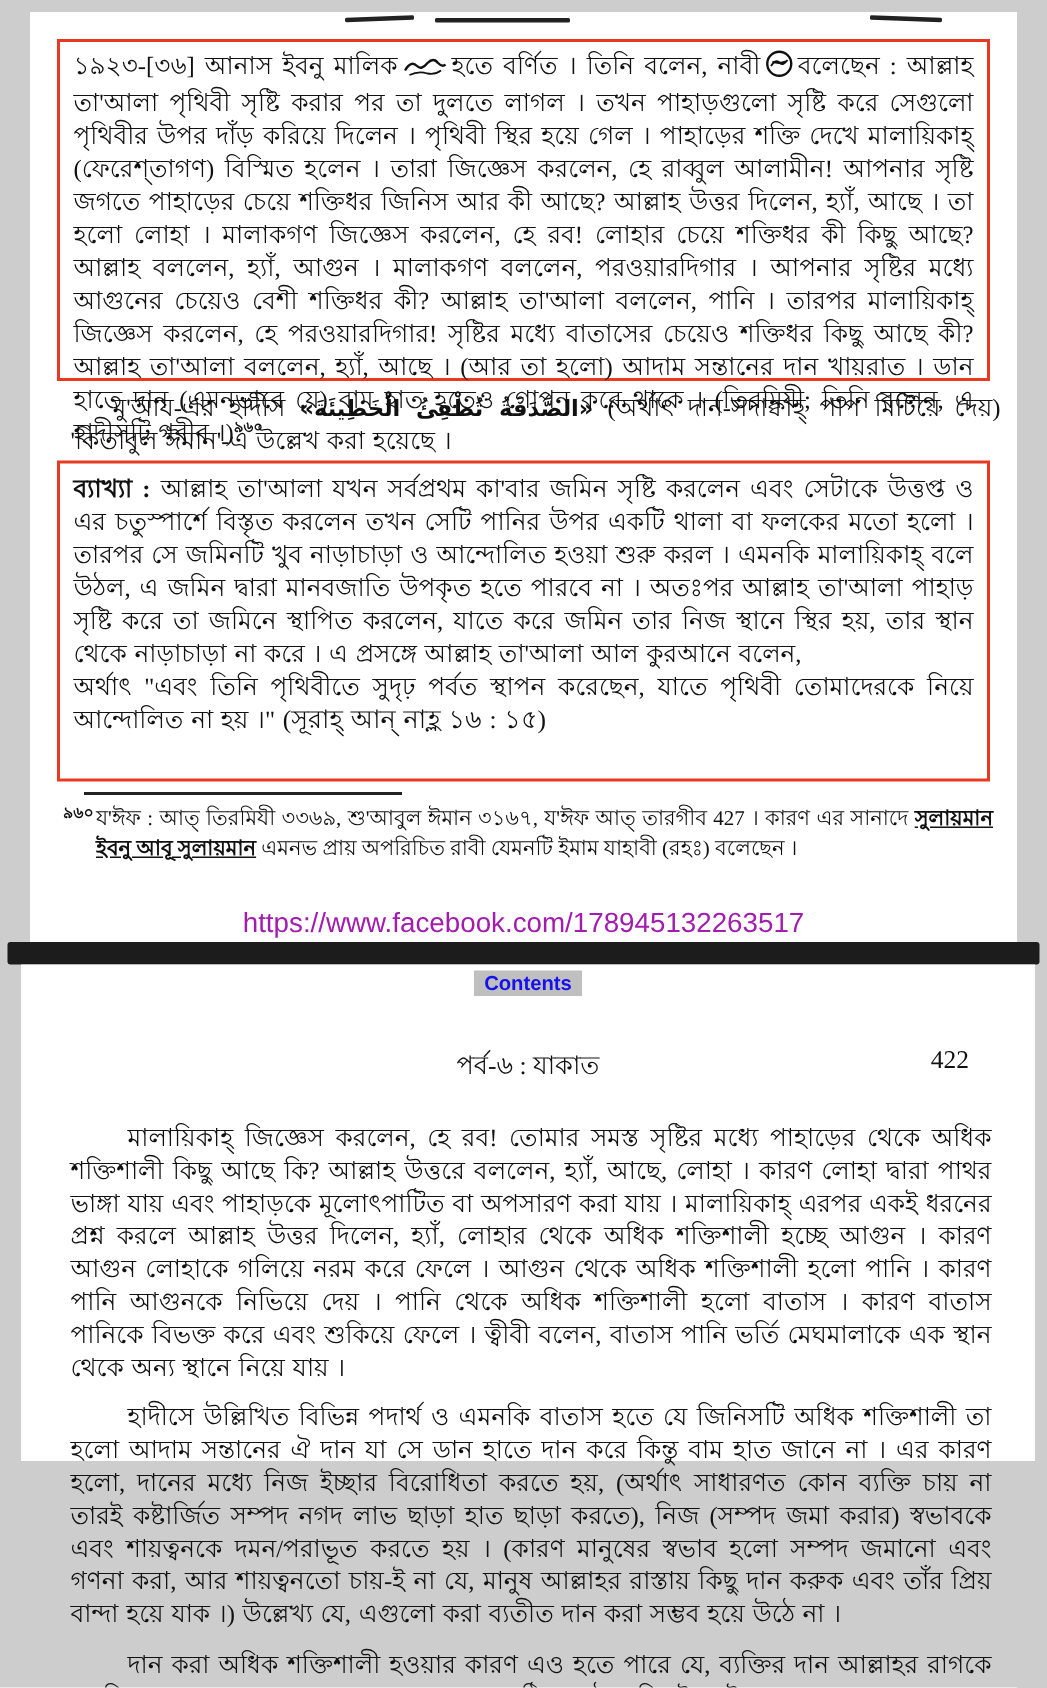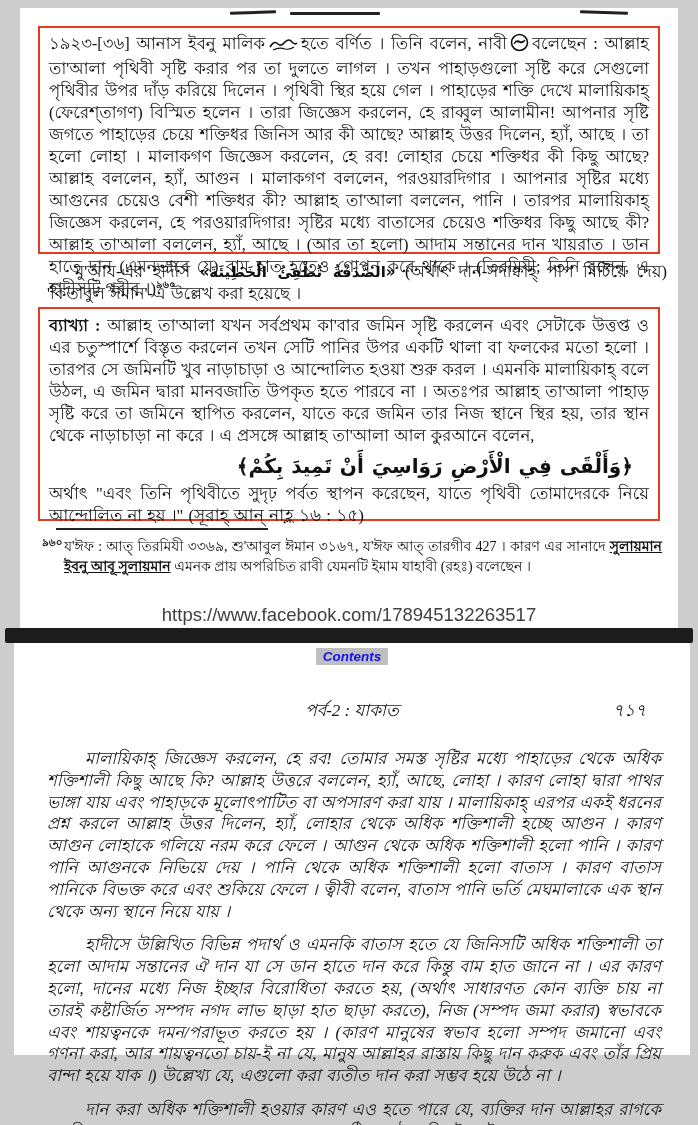--- a/index.html
+++ b/index.html
@@ -7,21 +7,21 @@
     width:698px;height:1125px;
     background:#cdcdcd;
     font-family:"Liberation Serif","DejaVu Serif",serif;
     color:#111;
     overflow:hidden;
   }
   .canvas{position:relative;width:698px;height:1125px;}
 
   .page{position:absolute;background:#ffffff;}
   .page1{left:20px;top:8px;width:658px;height:620px;}
-  .page2{left:14px;top:643px;width:676px;height:412px;font-style:italic;}
+  .page2{left:14px;top:643px;width:676px;height:331px;}
 
   
   .remnant{position:absolute;background:#222;border-radius:1px;}
   .r1{left:210px;top:3px;width:46px;height:3px;transform:rotate(-2deg);}
   .r2{left:270px;top:4px;width:90px;height:3px;}
   .r3{left:560px;top:3px;width:48px;height:3px;transform:rotate(2deg);}
 
   
   .redbox{
     position:absolute;border:2px solid #e63a21;background:#fff;
@@ -62,21 +62,21 @@
     font-size:14px;line-height:19.5px;text-align:justify;
     padding-left:24px;box-sizing:border-box;
   }
   .footnote .marker{position:absolute;left:2px;top:-4px;font-size:10.5px;font-weight:bold;}
   .fn-grade{font-weight:normal;}
   .fn-narrator{font-weight:bold;text-decoration:underline;}
 
   .fb-url{
     position:absolute;left:0;top:596px;width:658px;text-align:center;
     font-family:"Liberation Sans","DejaVu Sans",sans-serif;
-    font-size:18.5px;color:#404040;
+    font-size:18.5px;color:#a21caf;
   }
 
   .black-bar{position:absolute;left:5px;top:628px;width:688px;height:15px;background:#1c1c1c;border-radius:2px;}
 
   .contents-btn{
     position:absolute;left:0;top:4px;width:676px;text-align:center;
   }
   .contents-btn span{
     display:inline-block;background:#bfbfbf;color:#1410ee;
     font-family:"Liberation Sans","DejaVu Sans",sans-serif;
@@ -117,43 +117,42 @@
     </div>
 
     <div class="muaz bn">
       <p><span>মু'আয-এর হাদীস</span>
       <span class="arabic-inline">«الصَّدَقَةُ تُطْفِئُ الْخَطِيئَةَ»</span>
       <span>(অর্থাৎ দান-সদাক্বাহ্ পাপ মিটিয়ে দেয়) 'কিতাবুল ঈমান'-এ উল্লেখ করা হয়েছে ।</span></p>
     </div>
 
     <div class="redbox expl-box bn">
       <p><span class="indent expl-label">ব্যাখ্যা :</span> <span>আল্লাহ তা'আলা যখন সর্বপ্রথম কা'বার জমিন সৃষ্টি করলেন এবং সেটাকে উত্তপ্ত ও এর চতুস্পার্শে বিস্তৃত করলেন তখন সেটি পানির উপর একটি থালা বা ফলকের মতো হলো । তারপর সে জমিনটি খুব নাড়াচাড়া ও আন্দোলিত হওয়া শুরু করল । এমনকি মালায়িকাহ্ বলে উঠল, এ জমিন দ্বারা মানবজাতি উপকৃত হতে পারবে না । অতঃপর আল্লাহ তা'আলা পাহাড় সৃষ্টি করে তা জমিনে স্থাপিত করলেন, যাতে করে জমিন তার নিজ স্থানে স্থির হয়, তার স্থান থেকে নাড়াচাড়া না করে । এ প্রসঙ্গে আল্লাহ তা'আলা আল কুরআনে বলেন,</span></p>
-      <div class="verse">﴿وَأَلْقَى فِي الْأَرْضِ رَوَاسِيَ أَنْ تَمِيدَ بِكُمْ﴾</div>
       <p><span class="indent">অর্থাৎ "এবং তিনি পৃথিবীতে সুদৃঢ় পর্বত স্থাপন করেছেন, যাতে পৃথিবী তোমাদেরকে নিয়ে আন্দোলিত না হয় ।" </span><span class="srcref">(সূরাহ্ আন্ নাহ্ল ১৬ : ১৫)</span></p>
     </div>
 
     <div class="fn-sep"></div>
     <div class="footnote">
-      <span class="marker">৯৬০</span><span class="fn-grade">য'ঈফ :</span> <span>আত্ তিরমিযী ৩৩৬৯, শু'আবুল ঈমান ৩১৬৭, য'ঈফ আত্ তারগীব 427 । কারণ এর সানাদে</span> <span class="fn-narrator">সুলায়মান ইবনু আবূ সুলায়মান</span> <span>এমনক প্রায় অপরিচিত রাবী যেমনটি ইমাম যাহাবী (রহঃ) বলেছেন ।</span>
+      <span class="marker">৯৬০</span><span class="fn-grade">য'ঈফ :</span> <span>আত্ তিরমিযী ৩৩৬৯, শু'আবুল ঈমান ৩১৬৭, য'ঈফ আত্ তারগীব 427 । কারণ এর সানাদে</span> <span class="fn-narrator">সুলায়মান ইবনু আবূ সুলায়মান</span> <span>এমনভ প্রায় অপরিচিত রাবী যেমনটি ইমাম যাহাবী (রহঃ) বলেছেন ।</span>
     </div>
 
     <div class="fb-url">https://www.facebook.com/178945132263517</div>
   </div>
 
   <div class="black-bar"></div>
 
   <div class="page page2">
 
     <div class="contents-btn">
       <span>Contents</span>
     </div>
 
     <div class="p2-header">
-      <div class="p2-title">পর্ব-2 : যাকাত</div>
-      <div class="p2-num">৭১৭</div>
+      <div class="p2-title">পর্ব-৬ : যাকাত</div>
+      <div class="p2-num">422</div>
     </div>
 
     <div class="p2-body">
       <p>মালায়িকাহ্ জিজ্ঞেস করলেন, হে রব! তোমার সমস্ত সৃষ্টির মধ্যে পাহাড়ের থেকে অধিক শক্তিশালী কিছু আছে কি? আল্লাহ উত্তরে বললেন, হ্যাঁ, আছে, লোহা । কারণ লোহা দ্বারা পাথর ভাঙ্গা যায় এবং পাহাড়কে মূলোৎপাটিত বা অপসারণ করা যায় । মালায়িকাহ্ এরপর একই ধরনের প্রশ্ন করলে আল্লাহ উত্তর দিলেন, হ্যাঁ, লোহার থেকে অধিক শক্তিশালী হচ্ছে আগুন । কারণ আগুন লোহাকে গলিয়ে নরম করে ফেলে । আগুন থেকে অধিক শক্তিশালী হলো পানি । কারণ পানি আগুনকে নিভিয়ে দেয় । পানি থেকে অধিক শক্তিশালী হলো বাতাস । কারণ বাতাস পানিকে বিভক্ত করে এবং শুকিয়ে ফেলে । ত্বীবী বলেন, বাতাস পানি ভর্তি মেঘমালাকে এক স্থান থেকে অন্য স্থানে নিয়ে যায় ।</p>
       <p>হাদীসে উল্লিখিত বিভিন্ন পদার্থ ও এমনকি বাতাস হতে যে জিনিসটি অধিক শক্তিশালী তা হলো আদাম সন্তানের ঐ দান যা সে ডান হাতে দান করে কিন্তু বাম হাত জানে না । এর কারণ হলো, দানের মধ্যে নিজ ইচ্ছার বিরোধিতা করতে হয়, (অর্থাৎ সাধারণত কোন ব্যক্তি চায় না তারই কষ্টার্জিত সম্পদ নগদ লাভ ছাড়া হাত ছাড়া করতে), নিজ (সম্পদ জমা করার) স্বভাবকে এবং শায়ত্বনকে দমন/পরাভূত করতে হয় । (কারণ মানুষের স্বভাব হলো সম্পদ জমানো এবং গণনা করা, আর শায়ত্বনতো চায়-ই না যে, মানুষ আল্লাহর রাস্তায় কিছু দান করুক এবং তাঁর প্রিয় বান্দা হয়ে যাক ।) উল্লেখ্য যে, এগুলো করা ব্যতীত দান করা সম্ভব হয়ে উঠে না ।</p>
       <p>দান করা অধিক শক্তিশালী হওয়ার কারণ এও হতে পারে যে, ব্যক্তির দান আল্লাহর রাগকে প্রশমিত করে । আর আল্লাহর রাগের মতো কঠিন-কঠোর কিছুই নেই । যখন আল্লাহ বাতাসের মাধ্যমে কারো উপর শাস্তি পাঠাতে চান এবং তখন কেউ যদি কাউকে কিছু দান করে তাহলে ঐ দানের কারণে ঐ শাস্তি প্রতিহত হবে । তাহলে প্রমাণিত হলো, দান বাতাস থেকেও শক্তিশালী ।</p>
     </div>
   </div>
 
 </div>

